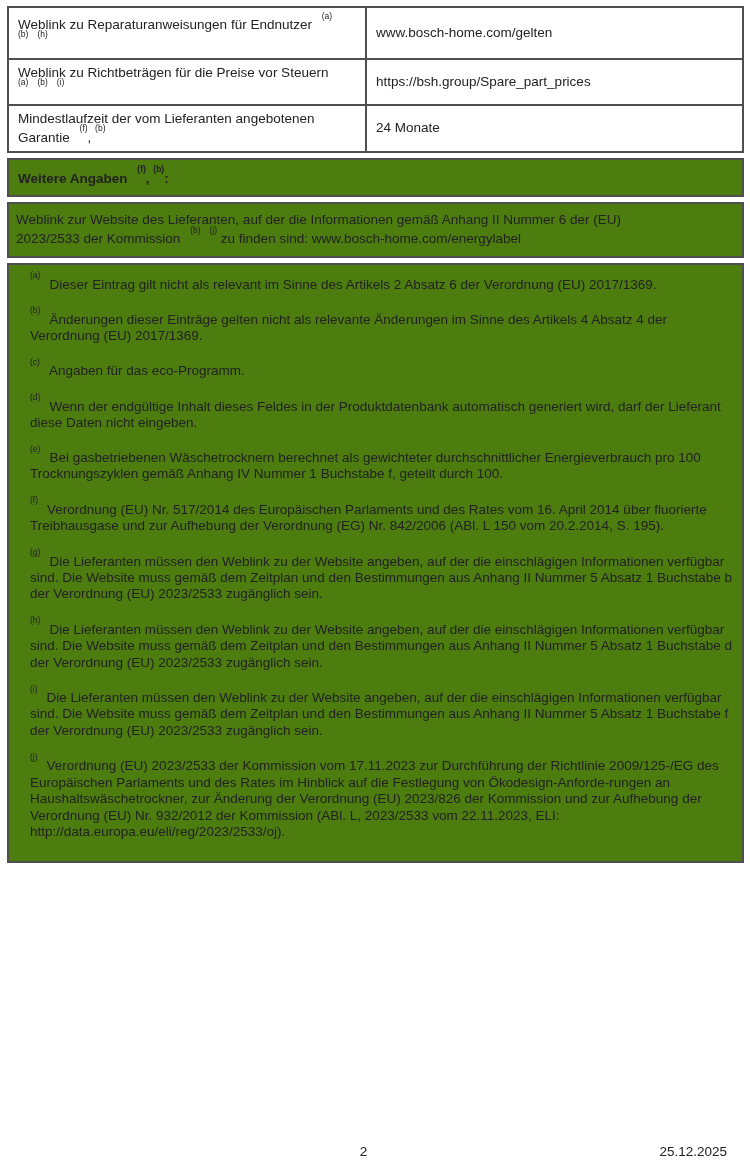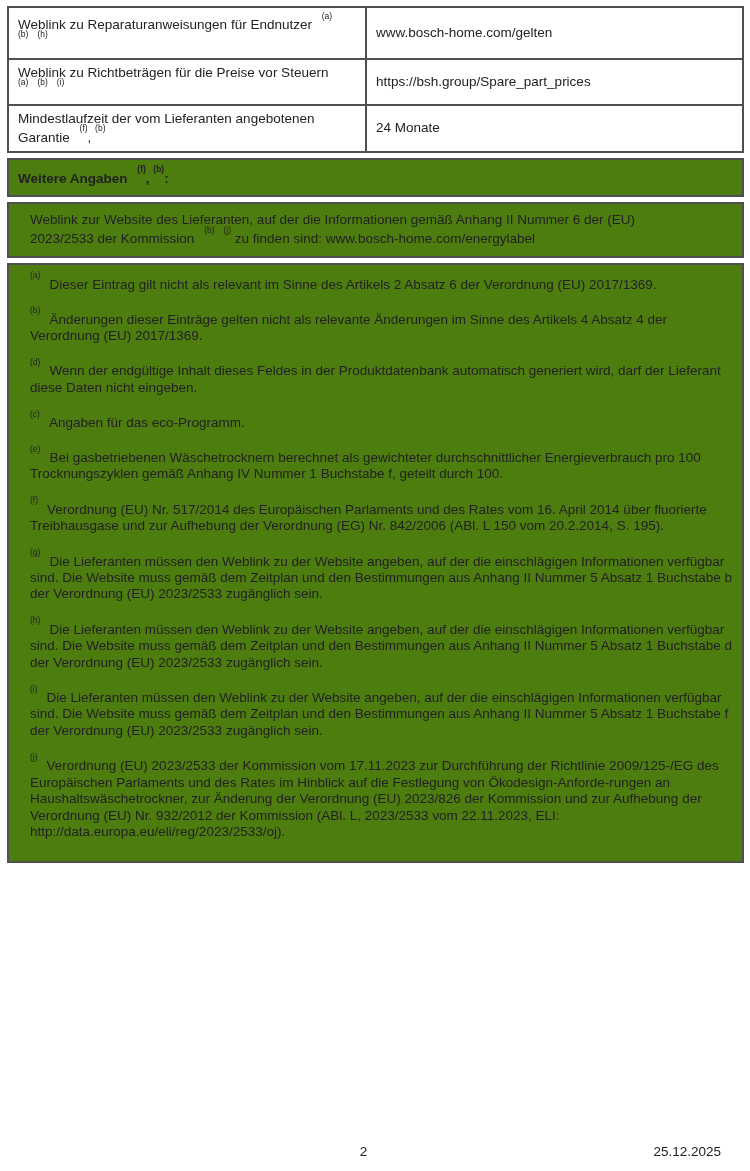--- a/index.html
+++ b/index.html
@@ -15,36 +15,36 @@
   table.info-table { border-collapse:collapse; width:737px; table-layout:fixed; margin:0 0 5px 0; }
   table.info-table td { border:2px solid #4f4f4f; padding:5px 9px; vertical-align:middle; line-height:1.22; }
   td.label-cell { width:338px; }
   td.value-cell { }
   tr.row-1 { height:52px; }
   tr.row-2 { height:38px; }
   tr.row-3 { height:44px; }
 
   .box { border:2px solid #4f4f4f; margin-bottom:5px; background:#4d7c0f; box-sizing:border-box; }
   .header-box { padding:9px 9px 10px 9px; font-weight:bold; }
-  .note-box { padding:8px 21px; line-height:1.25; }
+  .note-box { padding:8px 7px; line-height:1.25; }
   .footnotes-box { padding:10px 9px 6px 21px; height:600px; }
 
   sup.fnref {
     font-size:8.5px; position:relative; top:-4.5px; letter-spacing:0; color:#222222;
   }
   .gap-r { margin-right:9px; }
   .gap-l { margin-left:6px; }
 
   p.fn { margin:0 0 17px 0; line-height:1.23; }
   p.fn sup.fnref { margin-right:9px; }
   p.fn:last-child { margin-bottom:14px; }
 
   .footer { position:absolute; left:7px; top:1144px; width:737px; height:18px; }
   .footer .page-num { position:absolute; left:0; width:713px; text-align:center; }
-  .footer .date { position:absolute; right:23px;margin-left:20px; }
+  .footer .date { position:absolute; right:17px;margin-left:20px; }
 </style>
 </head>
 <body>
 
 <div class="page">
   <div class="blocks">
 
     <table class="info-table">
       <tbody>
           <tr class="row-1">
@@ -82,22 +82,22 @@
     <div class="box note-box">
       <span>Weblink zur Website des Lieferanten, auf der die Informationen gemäß Anhang II Nummer 6 der (EU)</span><br>
       <span>2023/2533 der Kommission</span>
       <sup class="fnref gap-l gap-r">(b)</sup><sup class="fnref">(j)</sup>
       <span>zu finden sind: www.bosch-home.com/energylabel</span>
     </div>
 
     <div class="box footnotes-box">
       <p class="fn"><sup class="fnref">(a)</sup><span>Dieser Eintrag gilt nicht als relevant im Sinne des Artikels 2 Absatz 6 der Verordnung (EU) 2017/1369.</span></p>
       <p class="fn"><sup class="fnref">(b)</sup><span>Änderungen dieser Einträge gelten nicht als relevante Änderungen im Sinne des Artikels 4 Absatz 4 der Verordnung (EU) 2017/1369.</span></p>
+      <p class="fn"><sup class="fnref">(c)</sup><span>Angaben für das eco-Programm.</span></p>
       <p class="fn"><sup class="fnref">(d)</sup><span>Wenn der endgültige Inhalt dieses Feldes in der Produktdatenbank automatisch generiert wird, darf der Lieferant diese Daten nicht eingeben.</span></p>
-      <p class="fn"><sup class="fnref">(c)</sup><span>Angaben für das eco-Programm.</span></p>
       <p class="fn"><sup class="fnref">(e)</sup><span>Bei gasbetriebenen Wäschetrocknern berechnet als gewichteter durchschnittlicher Energieverbrauch pro 100 Trocknungszyklen gemäß Anhang IV Nummer 1 Buchstabe f, geteilt durch 100.</span></p>
       <p class="fn"><sup class="fnref">(f)</sup><span>Verordnung (EU) Nr. 517/2014 des Europäischen Parlaments und des Rates vom 16. April 2014 über fluorierte Treibhausgase und zur Aufhebung der Verordnung (EG) Nr. 842/2006 (ABl. L 150 vom 20.2.2014, S. 195).</span></p>
       <p class="fn"><sup class="fnref">(g)</sup><span>Die Lieferanten müssen den Weblink zu der Website angeben, auf der die einschlägigen Informationen verfügbar sind. Die Website muss gemäß dem Zeitplan und den Bestimmungen aus Anhang II Nummer 5 Absatz 1 Buchstabe b der Verordnung (EU) 2023/2533 zugänglich sein.</span></p>
       <p class="fn"><sup class="fnref">(h)</sup><span>Die Lieferanten müssen den Weblink zu der Website angeben, auf der die einschlägigen Informationen verfügbar sind. Die Website muss gemäß dem Zeitplan und den Bestimmungen aus Anhang II Nummer 5 Absatz 1 Buchstabe d der Verordnung (EU) 2023/2533 zugänglich sein.</span></p>
       <p class="fn"><sup class="fnref">(i)</sup><span>Die Lieferanten müssen den Weblink zu der Website angeben, auf der die einschlägigen Informationen verfügbar sind. Die Website muss gemäß dem Zeitplan und den Bestimmungen aus Anhang II Nummer 5 Absatz 1 Buchstabe f der Verordnung (EU) 2023/2533 zugänglich sein.</span></p>
       <p class="fn"><sup class="fnref">(j)</sup><span>Verordnung (EU) 2023/2533 der Kommission vom 17.11.2023 zur Durchführung der Richtlinie 2009/125-/EG des Europäischen Parlaments und des Rates im Hinblick auf die Festlegung von Ökodesign-Anforde-rungen an Haushaltswäschetrockner, zur Änderung der Verordnung (EU) 2023/826 der Kommission und zur Aufhebung der Verordnung (EU) Nr. 932/2012 der Kommission (ABl. L, 2023/2533 vom 22.11.2023, ELI: http://data.europa.eu/eli/reg/2023/2533/oj).</span></p>
     </div>
   </div>
 
   <div class="footer">

